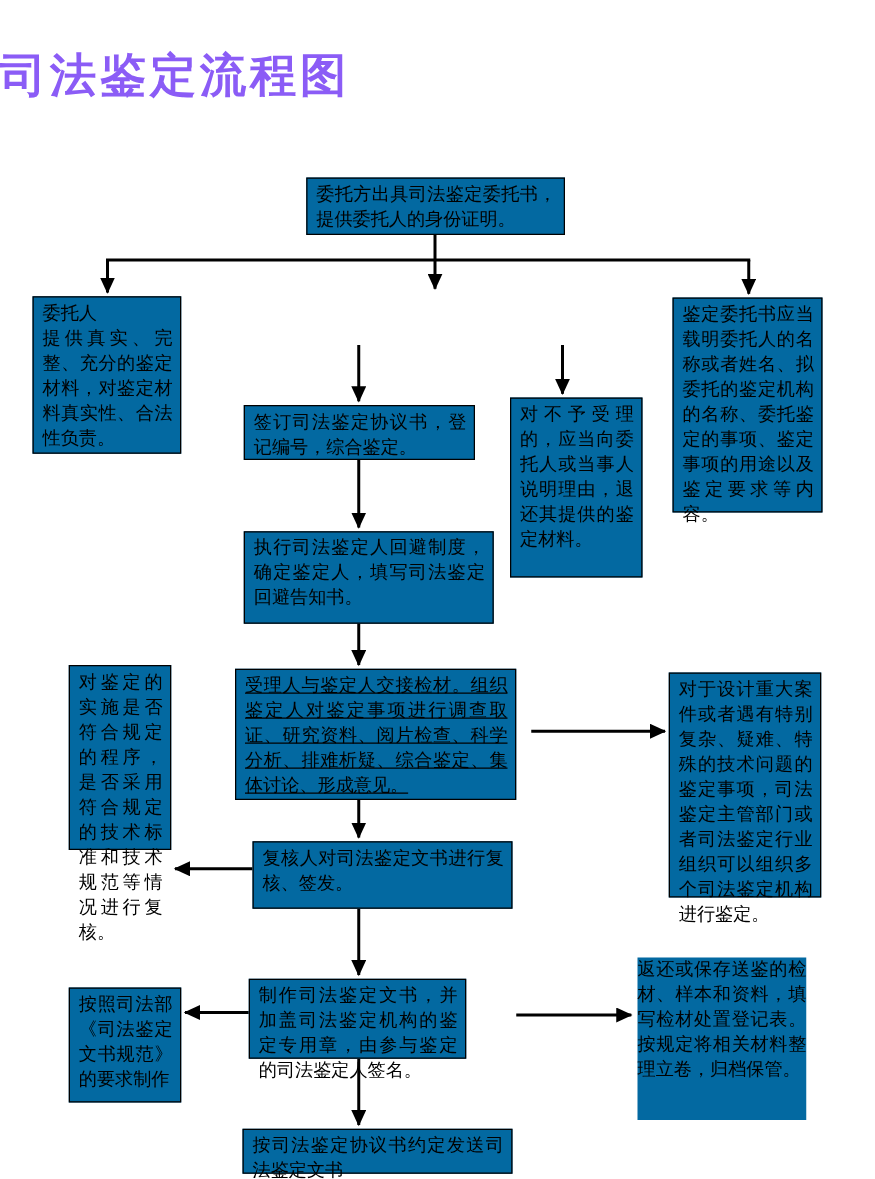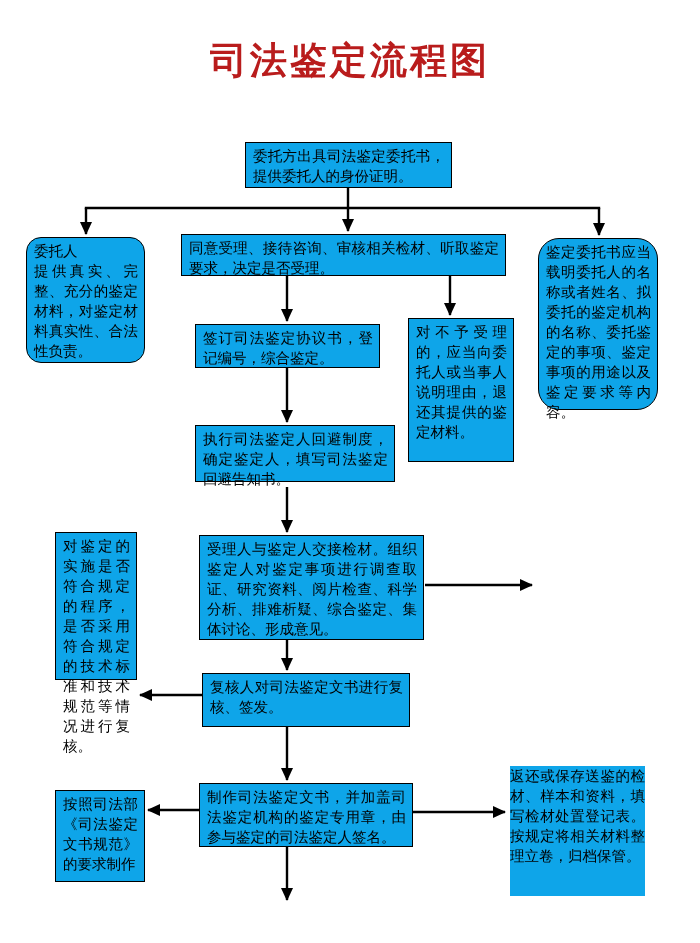--- a/index.html
+++ b/index.html
@@ -9,55 +9,55 @@
     height: 943px;
     background: #ffffff;
     font-family: "Liberation Serif", "DejaVu Serif", serif;
     color: #000000;
     overflow: hidden;
   }
   #title {
     position: absolute;
     left: 0; top: 36px;
     width: 700px;
-    text-align: center;
+    text-align: left;
     font-family: "Liberation Sans", "DejaVu Sans", sans-serif;
     font-weight: 900;
     font-size: 37px;
     letter-spacing: 3px;
-    color: #b91c1c;
+    color: #8b5cf6;
   }
   .node {
     position: absolute;
     box-sizing: border-box;
     border: 1.6px solid #000000;
-    background: #0ea5e9;
+    background: #0369a1;
     padding: 3px 6px 3px 7px;
     font-size: 14.5px;
     line-height: 1.38;
     text-align: justify;
     white-space: pre-wrap;
     overflow: visible;
   }
   .node.plain { border: none; padding: 0; }
   #connectors { position: absolute; left: 0; top: 0; width: 700px; height: 943px; }
 
   
   #n-start        { left: 245px; top: 142px; width: 207px; height: 46px; }
-  #n-client       { left:  26px; top: 237px; width: 119px; height: 126px; border-radius: 15px; }
+  #n-client       { left:  26px; top: 237px; width: 119px; height: 126px; }
   #n-accept       { left: 181px; top: 234px; width: 325px; height: 42px; }
-  #n-letter       { left: 538px; top: 238px; width: 120px; height: 172px; border-radius: 21px; }
+  #n-letter       { left: 538px; top: 238px; width: 120px; height: 172px; }
   #n-sign         { left: 195px; top: 324px; width: 185px; height: 44px; }
   #n-reject       { left: 408px; top: 318px; width:  106px; height: 144px; }
-  #n-recusal      { left: 195px; top: 425px; width: 200px; height: 57px; }
-  #n-process      { left: 199px; top: 535px; width: 225px; height: 105px; }
+  #n-recusal      { left: 195px; top: 425px; width: 200px; height: 74px; font-family: Liberation Mono, monospace; }
+  #n-process      { left: 188px; top: 535px; width: 225px; height: 105px; text-decoration: underline; }
   #n-review-check { left:  55px; top: 532px; width:  82px; height: 148px; }
   #n-multi-org    { left: 535px; top: 538px; width: 122px; height: 180px; }
   #n-review-sign  { left: 202px; top: 673px; width: 208px; height: 54px; }
-  #n-make-doc     { left: 199px; top: 783px; width: 214px; height: 64px; }
+  #n-make-doc     { left: 199px; top: 783px; width: 174px; height: 64px; }
   #n-doc-standard { left:  55px; top: 790px; width:  90px; height: 92px; }
   #n-return       { left: 510px; top: 766px; width: 135px; height: 130px; }
   #n-send-doc     { left: 194px; top: 903px; width: 216px; height: 36px; }
 </style>
 </head>
 <body>
 
 <div id="page">
 
   <div id="title">司法鉴定流程图</div>
@@ -84,25 +84,26 @@
       <line x1="287" y1="727" x2="287" y2="780" marker-end="url(#arw)"></line>
       <line x1="199" y1="810" x2="148" y2="810" marker-end="url(#arw)"></line>
       <line x1="413" y1="812" x2="505" y2="812" marker-end="url(#arw)"></line>
       <line x1="287" y1="847" x2="287" y2="900" marker-end="url(#arw)"></line>
     </g>
   </svg>
 
   <div class="node" id="n-start">委托方出具司法鉴定委托书，提供委托人的身份证明。</div>
   <div class="node" id="n-client">委托人
 提供真实、完整、充分的鉴定材料，对鉴定材料真实性、合法性负责。</div>
-  <div class="node" id="n-accept">同意受理、接待咨询、审核相关检材、听取鉴定要求，决定是否受理。</div>
   <div class="node" id="n-letter">鉴定委托书应当载明委托人的名称或者姓名、拟委托的鉴定机构的名称、委托鉴定的事项、鉴定事项的用途以及鉴定要求等内容。</div>
   <div class="node" id="n-sign">签订司法鉴定协议书，登记编号，综合鉴定。</div>
   <div class="node" id="n-reject">对不予受理的，应当向委托人或当事人说明理由，退还其提供的鉴定材料。</div>
   <div class="node" id="n-recusal">执行司法鉴定人回避制度，确定鉴定人，填写司法鉴定回避告知书。</div>
   <div class="node" id="n-process">受理人与鉴定人交接检材。组织鉴定人对鉴定事项进行调查取证、研究资料、阅片检查、科学分析、排难析疑、综合鉴定、集体讨论、形成意见。</div>
   <div class="node" id="n-review-check">对鉴定的实施是否符合规定的程序，是否采用符合规定的技术标准和技术规范等情况进行复核。</div>
+  <div class="node" id="n-multi-org">对于设计重大案件或者遇有特别复杂、疑难、特殊的技术问题的鉴定事项，司法鉴定主管部门或者司法鉴定行业组织可以组织多个司法鉴定机构进行鉴定。</div>
   <div class="node" id="n-review-sign">复核人对司法鉴定文书进行复核、签发。</div>
   <div class="node" id="n-make-doc">制作司法鉴定文书，并加盖司法鉴定机构的鉴定专用章，由参与鉴定的司法鉴定人签名。</div>
   <div class="node" id="n-doc-standard">按照司法部《司法鉴定文书规范》的要求制作</div>
   <div class="node plain" id="n-return">返还或保存送鉴的检材、样本和资料，填写检材处置登记表。按规定将相关材料整理立卷，归档保管。</div>
+  <div class="node" id="n-send-doc">按司法鉴定协议书约定发送司法鉴定文书</div>
 
 </div>
 
 </body></html>

